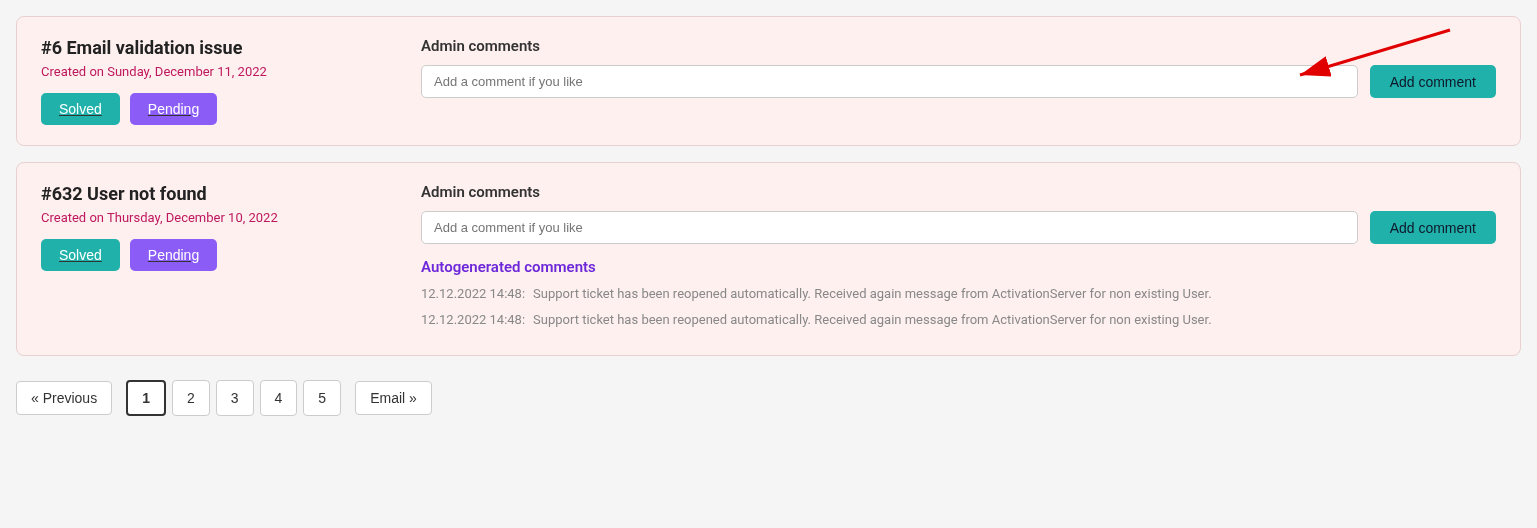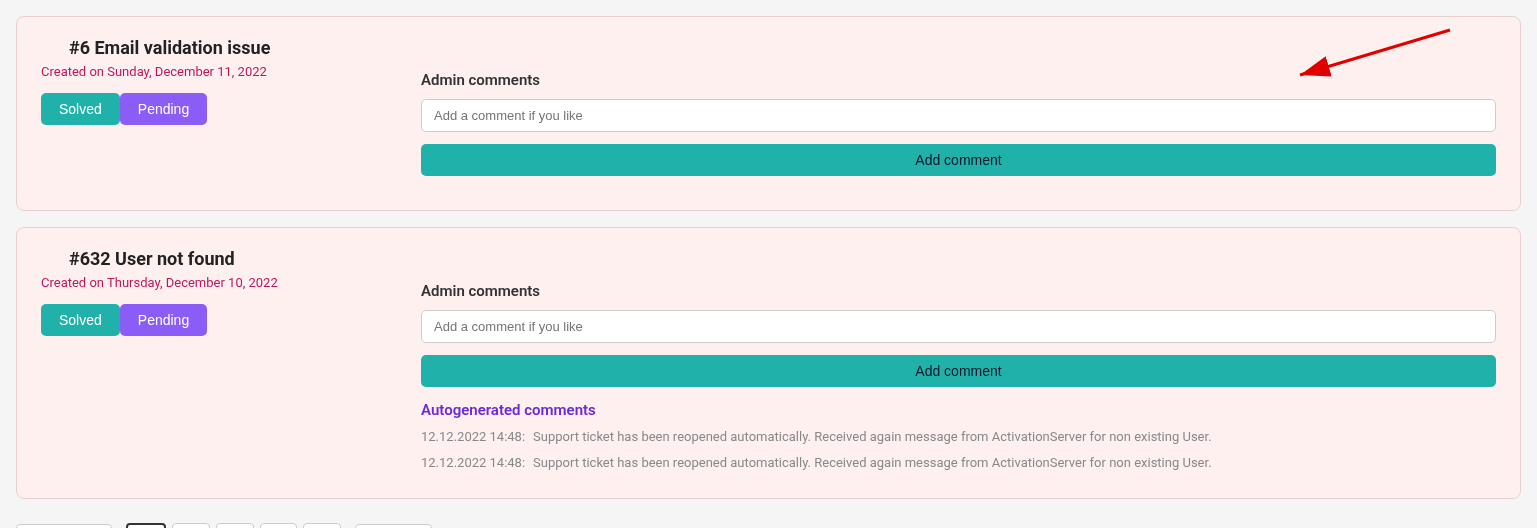--- a/index.html
+++ b/index.html
@@ -27,31 +27,32 @@
     .ticket-left {
       flex: 0 0 340px;
       min-width: 0;
     }
 
     .ticket-title {
       font-size: 18px;
       font-weight: 700;
       color: #222;
       margin-bottom: 6px;
-      margin-left: 28px;
     }
 
     .ticket-date {
       font-size: 13px;
       color: #be185d;
       margin-bottom: 14px;
     }
 
     .ticket-actions {
       display: flex;
+      gap: 10px;
+      text-decoration: underline;
     }
 
     .btn-solved {
       background: #20b2aa;
       color: #fff;
       border: none;
       border-radius: 5px;
       padding: 8px 18px;
       font-size: 14px;
       font-weight: 500;
@@ -65,35 +66,33 @@
       border-radius: 5px;
       padding: 8px 18px;
       font-size: 14px;
       font-weight: 500;
       cursor: pointer;
     }
 
     .ticket-right {
       flex: 1;
       min-width: 0;
-      margin-top: 34px;
     }
 
     .admin-comments-label {
       font-size: 15px;
       font-weight: 600;
       color: #333;
       margin-bottom: 10px;
     }
 
     .comment-row {
       display: flex;
       gap: 12px;
       margin-bottom: 14px;
-      flex-direction: column;
     }
 
     .comment-input {
       flex: 1;
       border: 1px solid #ccc;
       border-radius: 5px;
       padding: 8px 12px;
       font-size: 13px;
       color: #999;
       outline: none;

